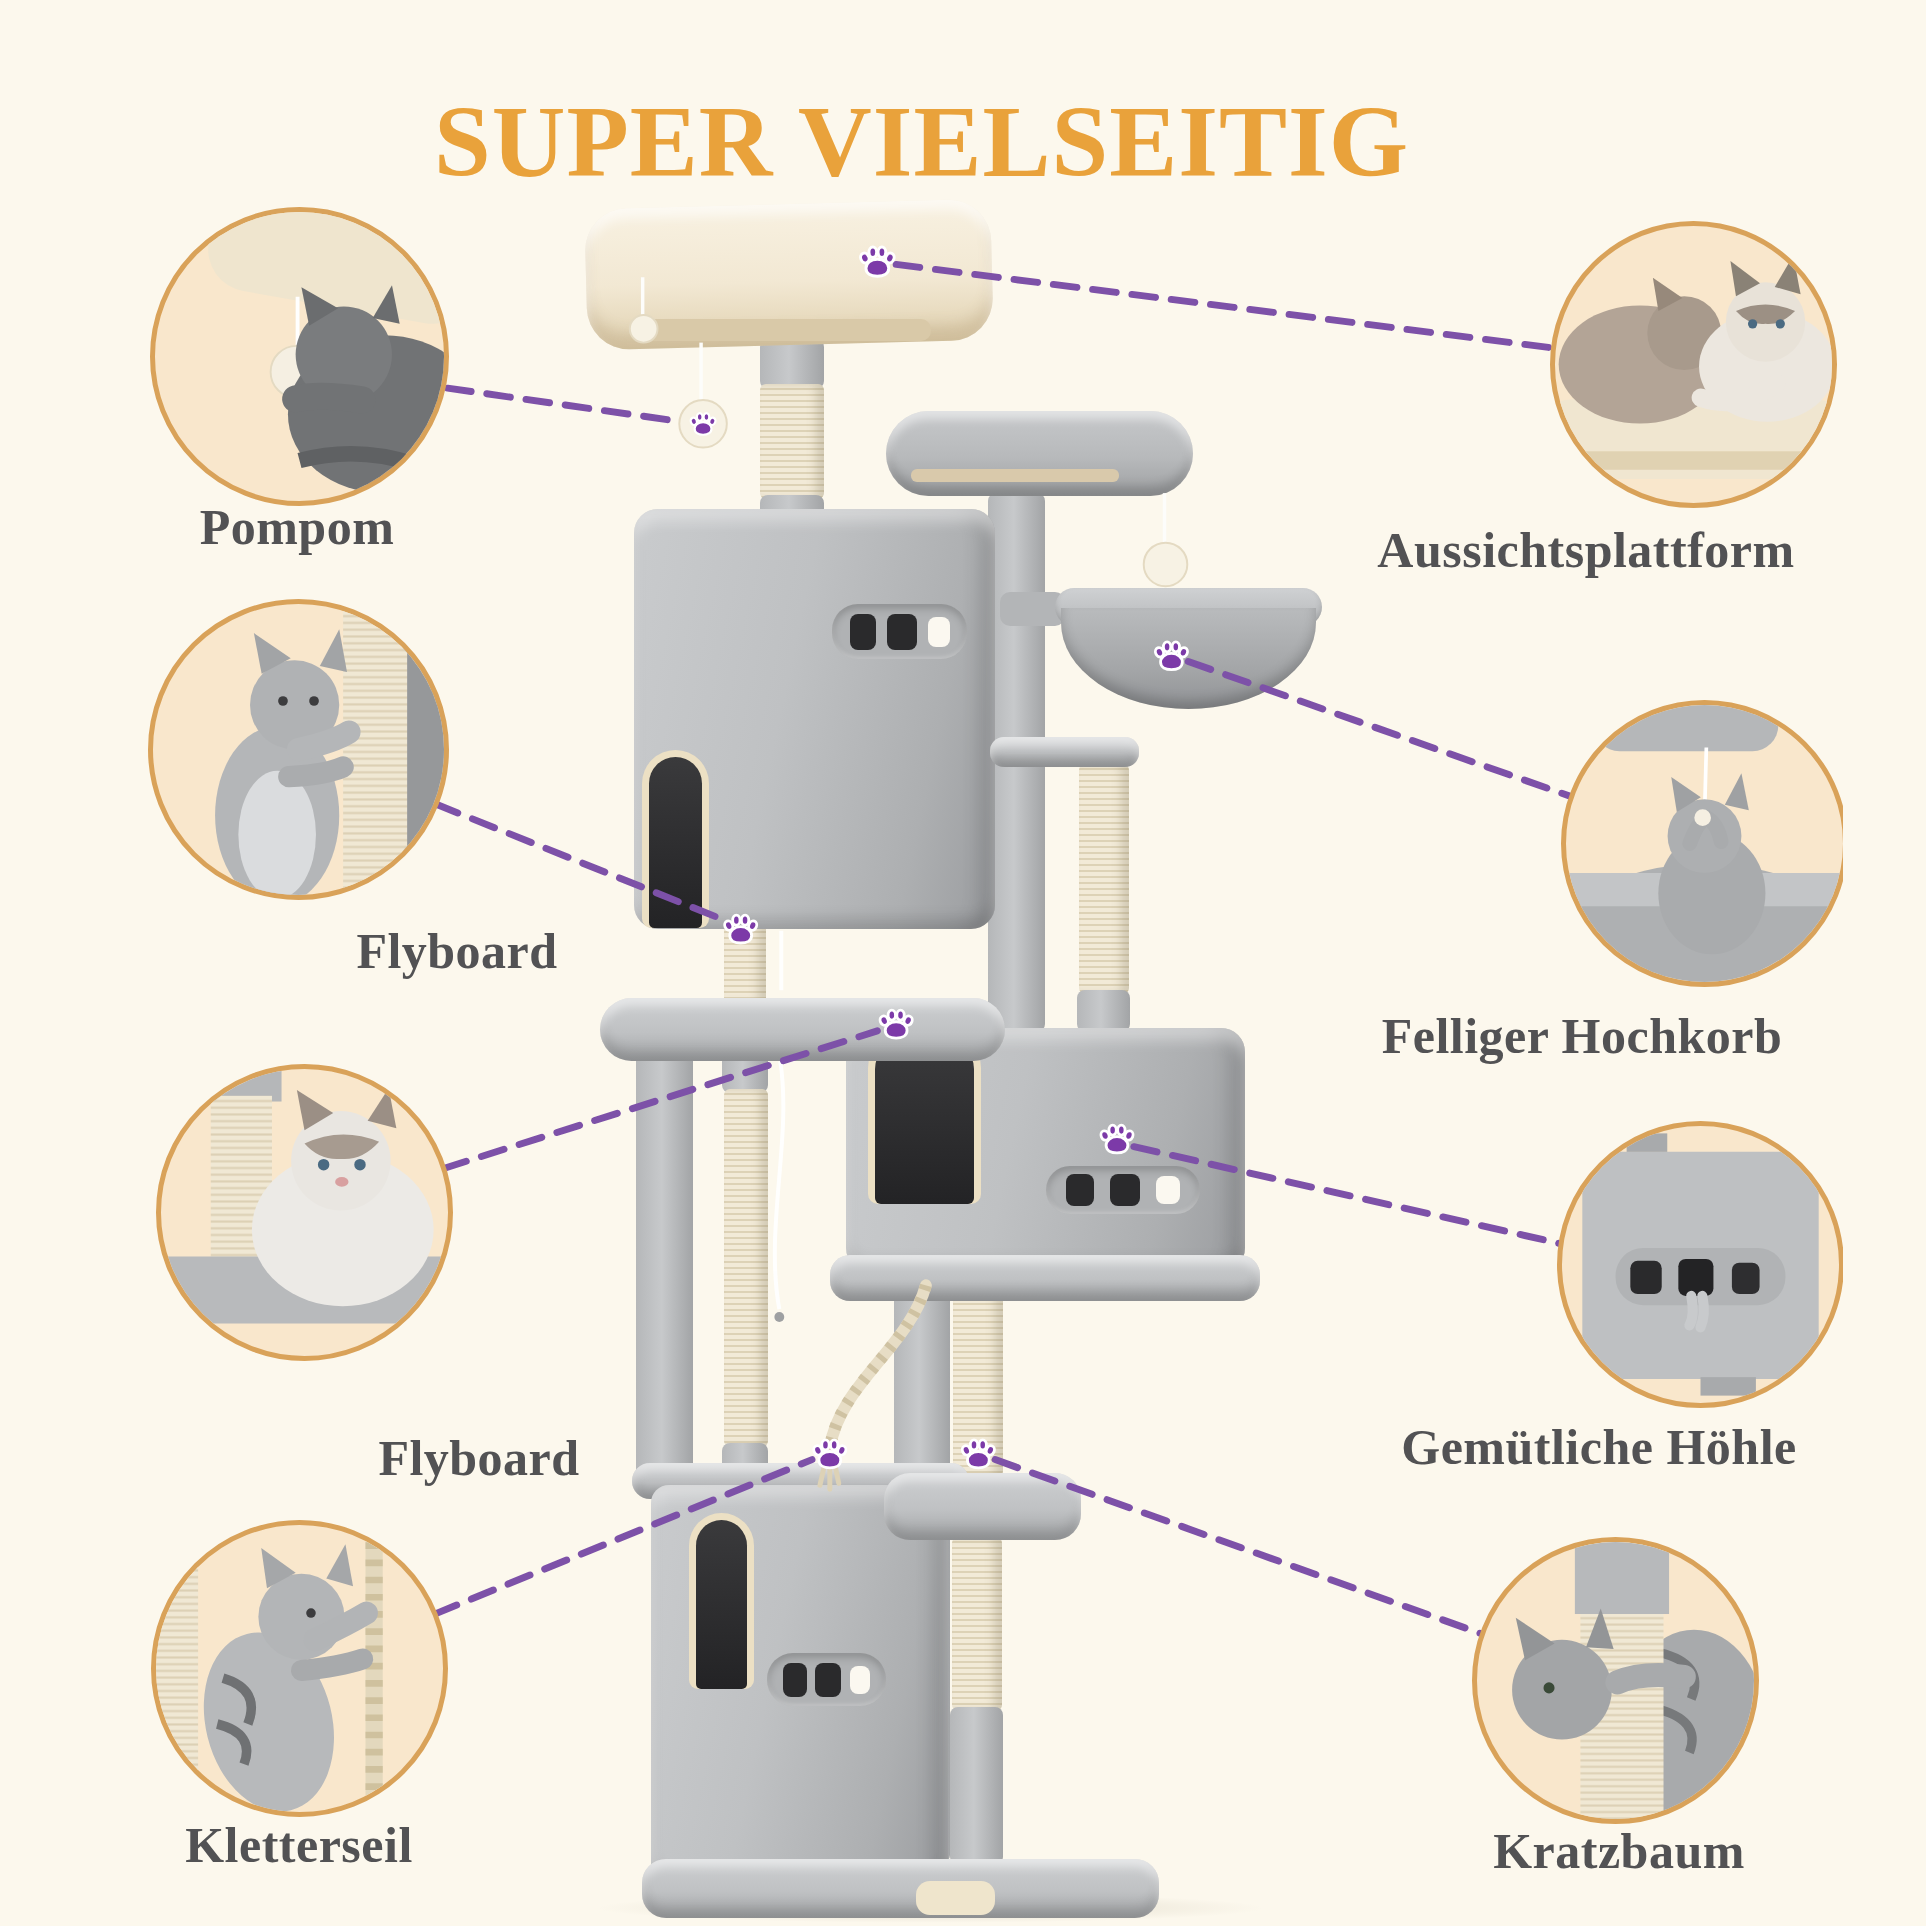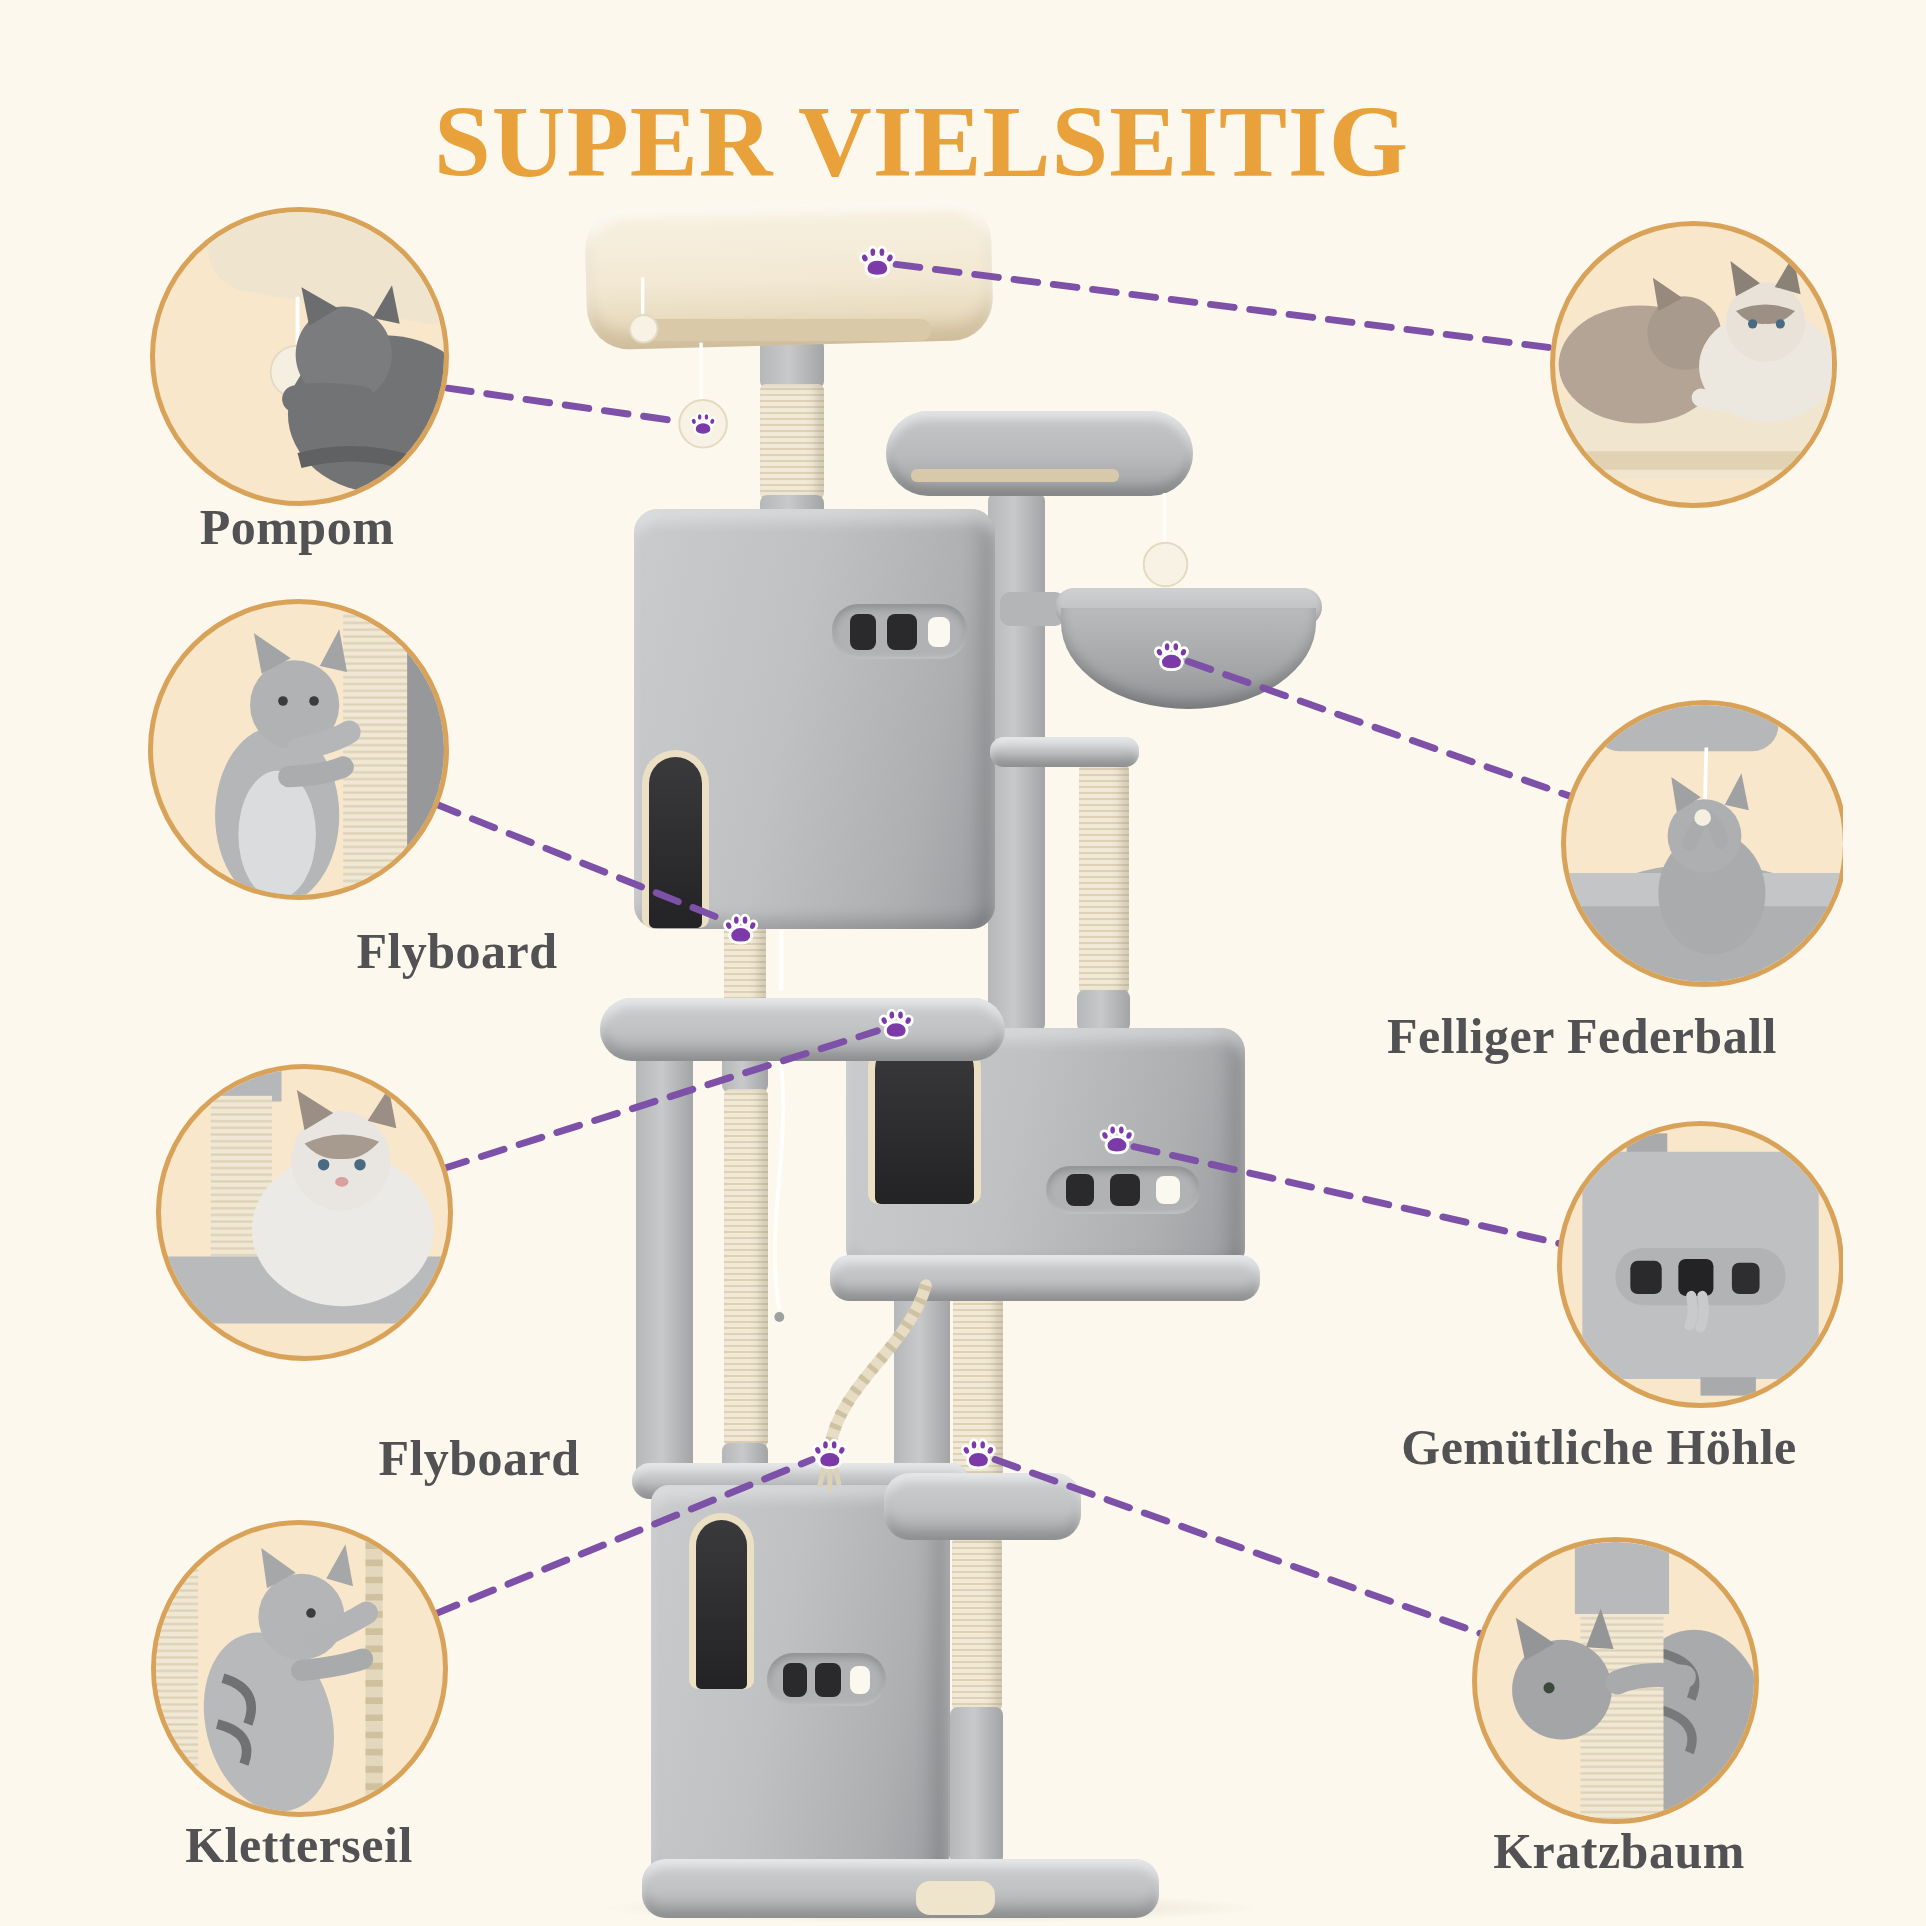--- a/index.html
+++ b/index.html
@@ -314,18 +314,19 @@
       <path d="M 118 114 L 134 72 L 148 116 Z" fill="#939597"></path>
       <circle cx="78" cy="158" r="6" fill="#3a4a38"></circle>
       <path d="M 224 146 Q 180 140 152 152" stroke="#a8aaac" stroke-width="26" stroke-linecap="round" fill="none"></path>
     </svg>
   </div>
 
   <div class="callout-label" style="left:297px;top:527px;">Pompom</div>
   <div class="callout-label" style="left:457px;top:951px;">Flyboard</div>
   <div class="callout-label" style="left:479px;top:1426px;margin-top:32px;">Flyboard</div>
   <div class="callout-label" style="left:299px;top:1845px;">Kletterseil</div>
-  <div class="callout-label" style="left:1582px;top:1036px;">Felliger Federball</div>
+  <div class="callout-label" style="left:1586px;top:550px;">Aussichtsplattform</div>
+  <div class="callout-label" style="left:1582px;top:1036px;">Felliger Hochkorb</div>
   <div class="callout-label" style="left:1619px;top:1851px;">Kratzbaum</div>
   <div class="callout-label" style="left:1599px;top:1447px;">Gemütliche Höhle</div>
 
 </div>
 
 
 </body></html>

